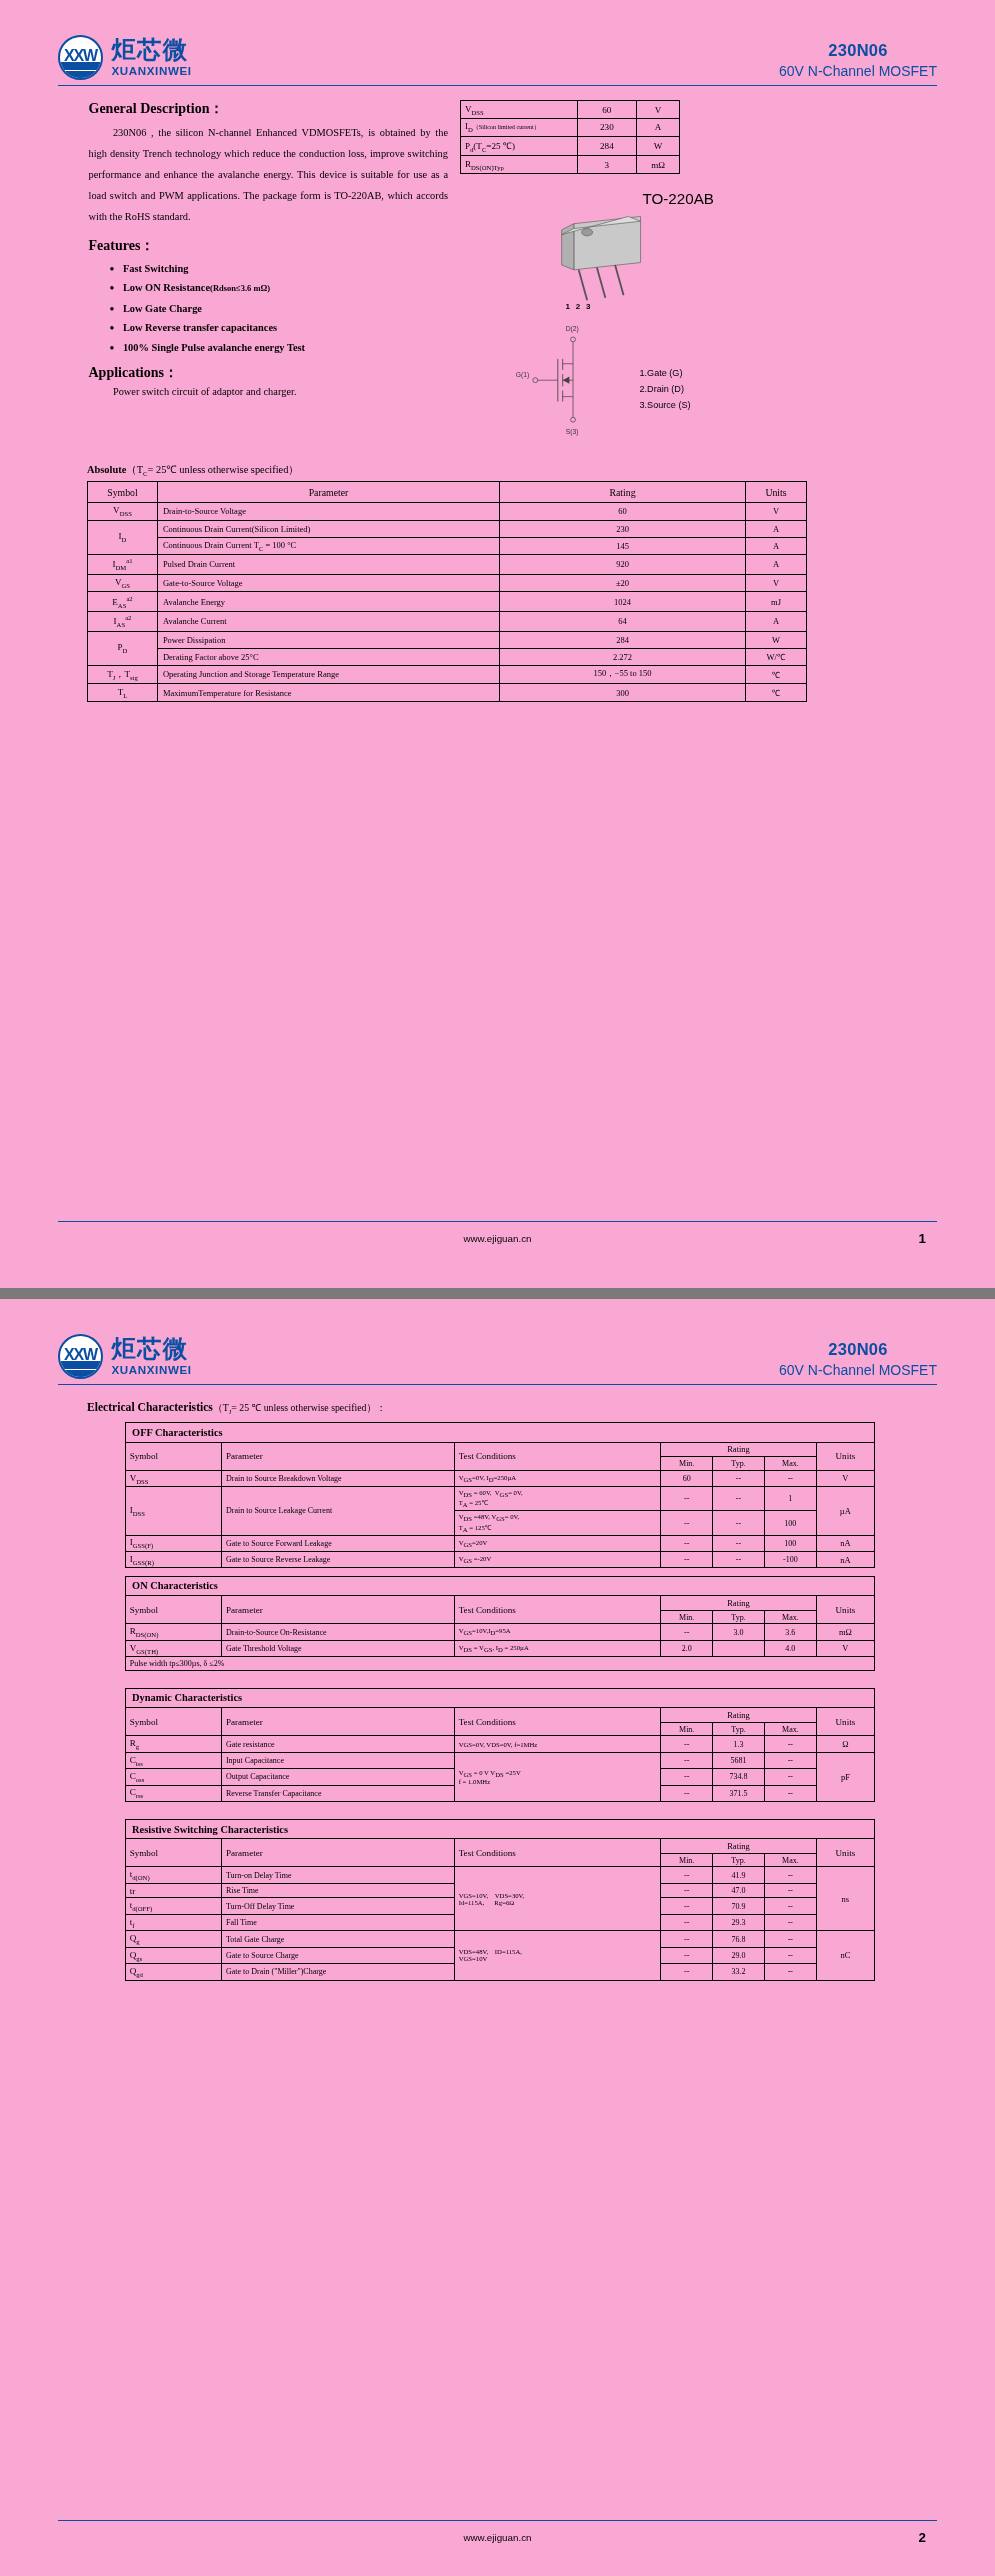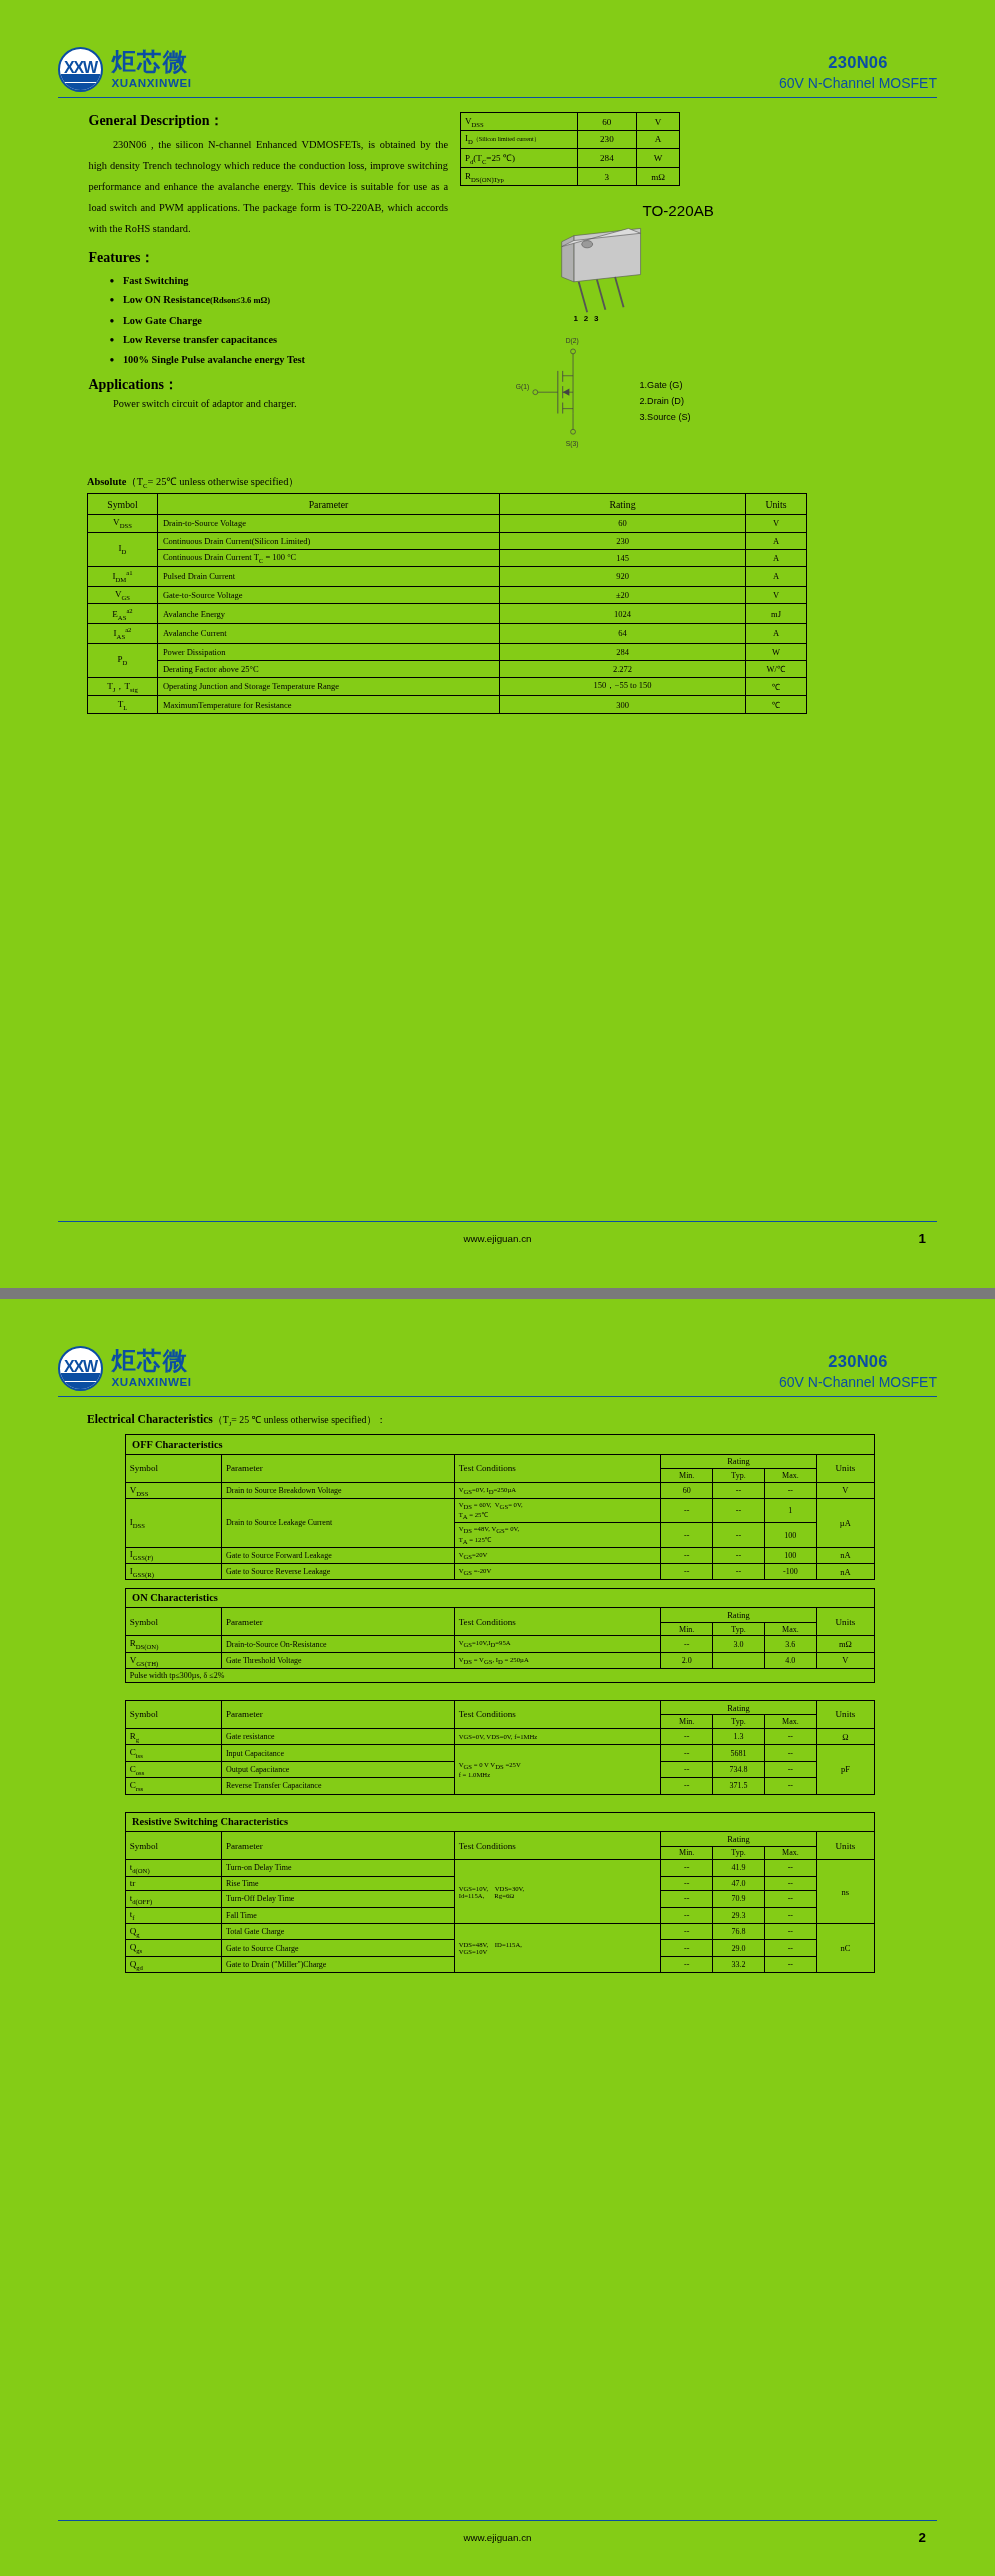--- a/index.html
+++ b/index.html
@@ -5,23 +5,23 @@
   * { box-sizing: border-box; }
   html, body { margin:0; padding:0; }
   body {
     width: 995px;
     background: #7a7a7a;
     font-family: "Liberation Serif", serif;
     -webkit-font-smoothing: antialiased;
   }
   .page {
     width: 995px;
-    background: #84cc16;
+    background: #f9a8d4;
     position: relative;
-    padding: 12px 58px;
+    padding: 0 58px;
   }
   .page.p1 { height: 1288px; }
   .page.p2 { height: 1288px; }
 
   
   .hdr {
     display: flex;
     align-items: flex-end;
     justify-content: space-between;
     padding-top: 35px;
@@ -110,21 +110,21 @@
 
   .pkg-title {
     text-align:center; font-family:"Liberation Sans", sans-serif;
     font-size: 15.2px; margin: 16px 0 3.7px 0; padding-right: 37px;
   }
 
   
   .pkg-wrap { position:relative; height: 107px; margin-left: 37px; }
   .to220 { position:absolute; left: 55px; top: 3.7px; }
   .pin-lbl {
-    position:absolute; left: 80px; top: 91px;
+    position:absolute; left: 72px; top: 91px;
     font-family:"Liberation Sans", sans-serif; font-size: 8px; font-weight:bold;
     letter-spacing: 1.8px;
   }
 
   
   .schem-wrap { position:relative; height: 125px; margin-top: 3.7px; }
   .schem { position:absolute; left: 43px; top: 0; }
   .pin-list {
     position:absolute; left: 183px; top: 44px;
     font-family:"Liberation Sans", sans-serif; font-size: 9.1px; line-height: 16px;
@@ -519,20 +519,21 @@
         <td class="u">V</td>
       </tr>
       <tr class="pulse-row">
         <td colspan="7">Pulse width tp≤300µs, δ ≤2%</td>
       </tr>
     </tbody>
       </table>
   </div>
 
   <div class="block" style="margin-top:17px;">
+    <div class="block-hd">Dynamic Characteristics</div>
     <table class="ec">
       <tbody>
           <tr>
         <th class="hcell" rowspan="2">Symbol</th>
         <th class="hcell" rowspan="2">Parameter</th>
         <th class="hcell" rowspan="2">Test Conditions</th>
         <th class="rating" colspan="3">Rating</th>
         <th class="hcell c" rowspan="2">Units</th>
       </tr>
       <tr>

